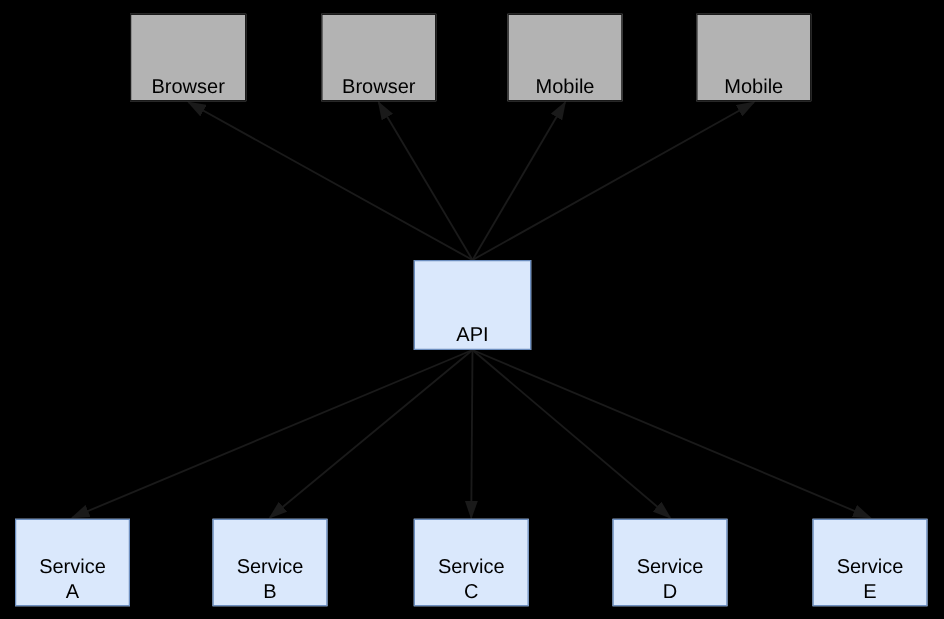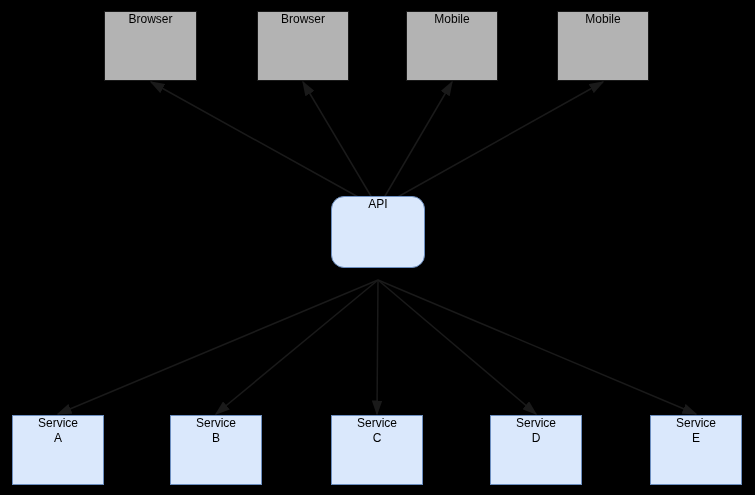--- a/index.html
+++ b/index.html
@@ -15,42 +15,42 @@
     position: absolute;
     left: 0; top: 0;
     width: 755px; height: 495px;
   }
   .node {
     position: absolute;
     box-sizing: border-box;
     display: flex;
     flex-direction: column;
     align-items: center;
-    justify-content: flex-start;
+    justify-content: flex-end;
     text-align: center;
-    font-size: 12px;
+    font-size: 16px;
     line-height: 1.25;
     color: #000000;
     border: 1px solid #000000;
   }
   .node-client {
     background: #b3b3b3;
     border-color: #1a1a1a;
   }
   .node-blue {
     background: #dae8fc;
     border-color: #6c8ebf;
   }
   
   .browser-1 { left: 104px; top: 11px; width: 93px; height: 70px; }
   .browser-2 { left: 257px; top: 11px; width: 92px; height: 70px; }
   .mobile-1  { left: 406px; top: 11px; width: 92px; height: 70px; }
   .mobile-2  { left: 557px; top: 11px; width: 92px; height: 70px; }
   
-  .api-node  { left: 331px; top: 196px; width: 94px; height: 72px; border-radius: 13px; }
+  .api-node  { left: 331px; top: 208px; width: 94px; height: 72px; }
   
   .service-a { left: 12px;  top: 415px; width: 92px; height: 70px; }
   .service-b { left: 170px; top: 415px; width: 92px; height: 70px; }
   .service-c { left: 331px; top: 415px; width: 92px; height: 70px; }
   .service-d { left: 490px; top: 415px; width: 92px; height: 70px; }
   .service-e { left: 650px; top: 415px; width: 92px; height: 70px; }
 </style>
 </head>
 <body>
 

